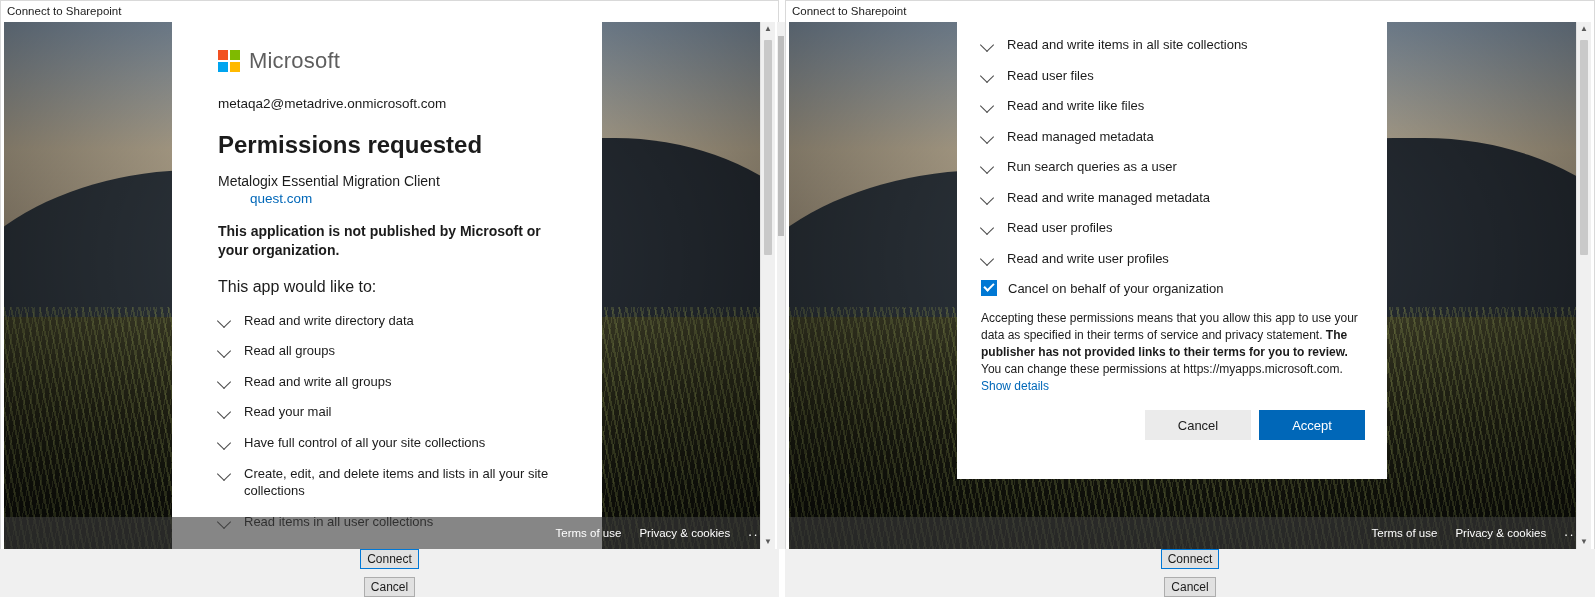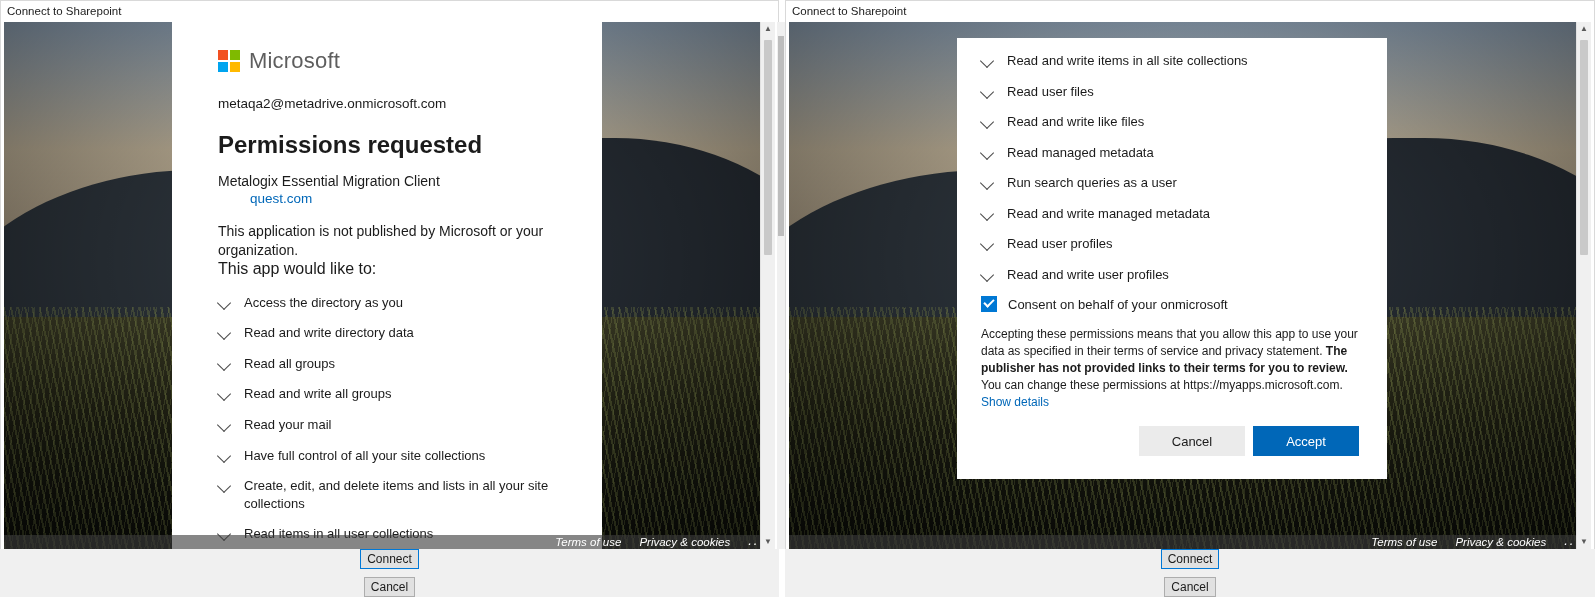--- a/index.html
+++ b/index.html
@@ -88,68 +88,67 @@
   }
   .photo-bg .vignette {
     position: absolute; inset: 0;
     background: radial-gradient(ellipse at 50% 45%, rgba(0,0,0,0) 30%, rgba(0,0,0,.45) 100%);
   }
 
   
   .page-footer {
     position: absolute;
     left: 0; right: 0; bottom: 0;
-    height: 14px;
+    height: 32px;
     background: rgba(60,60,60,.62);
     display: flex;
     align-items: center;
     justify-content: flex-end;
     gap: 18px;
     padding-right: 10px;
     box-sizing: border-box;
     font-size: 11.5px;
     color: #ffffff;
-    font-style: italic;
   }
   .page-footer a { color: #ffffff; text-decoration: none; }
   .page-footer .ellipsis { letter-spacing: 2px; font-size: 13px; padding-bottom: 4px;}
 
   
   .consent-card {
     position: absolute;
     background: #ffffff;
     box-sizing: border-box;
   }
   .window.left .consent-card {
     left: 168px; top: 0; width: 430px; bottom: 0;
     padding: 26px 30px 0 46px;
   }
   .window.right .consent-card {
-    left: 168px; top: 16px; width: 430px; bottom: 70px;
-    padding: 14px 28px 0 24px;
+    left: 168px; top: 0; width: 430px; bottom: 70px;
+    padding: 14px 22px 0 24px;
   }
 
   
   .ms-logo-row { display: flex; align-items: center; gap: 9px; margin-bottom: 22px; }
   .ms-squares {
     width: 22px; height: 22px;
     display: grid; grid-template-columns: 10px 10px; grid-template-rows: 10px 10px; gap: 2px;
   }
   .ms-squares i { display: block; }
   .ms-squares i:nth-child(1) { background: #f25022; }
   .ms-squares i:nth-child(2) { background: #7fba00; }
   .ms-squares i:nth-child(3) { background: #00a4ef; }
   .ms-squares i:nth-child(4) { background: #ffb900; }
   .ms-wordmark { font-size: 22px; color: #5e5e5e; letter-spacing: .2px; }
 
   .account { font-size: 13.5px; color: #1b1b1b; margin-bottom: 20px; }
   .perm-title { font-size: 24px; font-weight: bold; color: #1b1b1b; margin: 0 0 14px; }
   .app-name { font-size: 14px; color: #1b1b1b; }
   .app-link { font-size: 13.5px; color: #0067b8; text-decoration: none; display: inline-block; margin-bottom: 16px; margin-left: 32px;}
-  .warning { font-size: 14px; font-weight: normal; color: #1b1b1b; line-height: 1.35; max-width: 350px;}
+  .warning { font-size: 14px; font-weight: bold; color: #1b1b1b; line-height: 1.35; margin-bottom: 18px; max-width: 350px;}
   .would-like { font-size: 16px; color: #1b1b1b; margin-bottom: 16px; }
 
   ul.perm-list { list-style: none; margin: 0; padding: 0; }
   ul.perm-list li {
     display: flex; align-items: flex-start; gap: 12px;
     font-size: 13px; color: #1b1b1b; line-height: 1.35;
     margin-bottom: 13px;
   }
   .chev {
     flex: 0 0 auto;
@@ -302,24 +301,20 @@
         <div class="app-name">Metalogix Essential Migration Client</div>
         <a class="app-link" href="#">quest.com</a>
 
         <div class="warning">This application is not published by Microsoft or your organization.</div>
 
         <div class="would-like">This app would like to:</div>
 
         <ul class="perm-list">
           <li>
             <span class="chev"></span>
-            <span>Access the directory as you</span>
-          </li>
-          <li>
-            <span class="chev"></span>
             <span>Read and write directory data</span>
           </li>
           <li>
             <span class="chev"></span>
             <span>Read all groups</span>
           </li>
           <li>
             <span class="chev"></span>
             <span>Read and write all groups</span>
           </li>
@@ -411,21 +406,21 @@
             <span>Read user profiles</span>
           </li>
           <li>
             <span class="chev"></span>
             <span>Read and write user profiles</span>
           </li>
         </ul>
 
         <div class="consent-row">
           <span class="checkbox"></span>
-          <span>Consent on behalf of your onmicrosoft</span>
+          <span>Cancel on behalf of your organization</span>
         </div>
 
 
         <div class="legal">
           <span>Accepting these permissions means that you allow this app to use your data as specified in their terms of service and privacy statement. </span><b>The publisher has not provided links to their terms for you to review.</b><span> You can change these permissions at https://myapps.microsoft.com. </span><a href="#">Show details</a>
         </div>
 
         <div class="btn-row">
           <button class="btn secondary">Cancel</button>
           <button class="btn primary">Accept</button>

